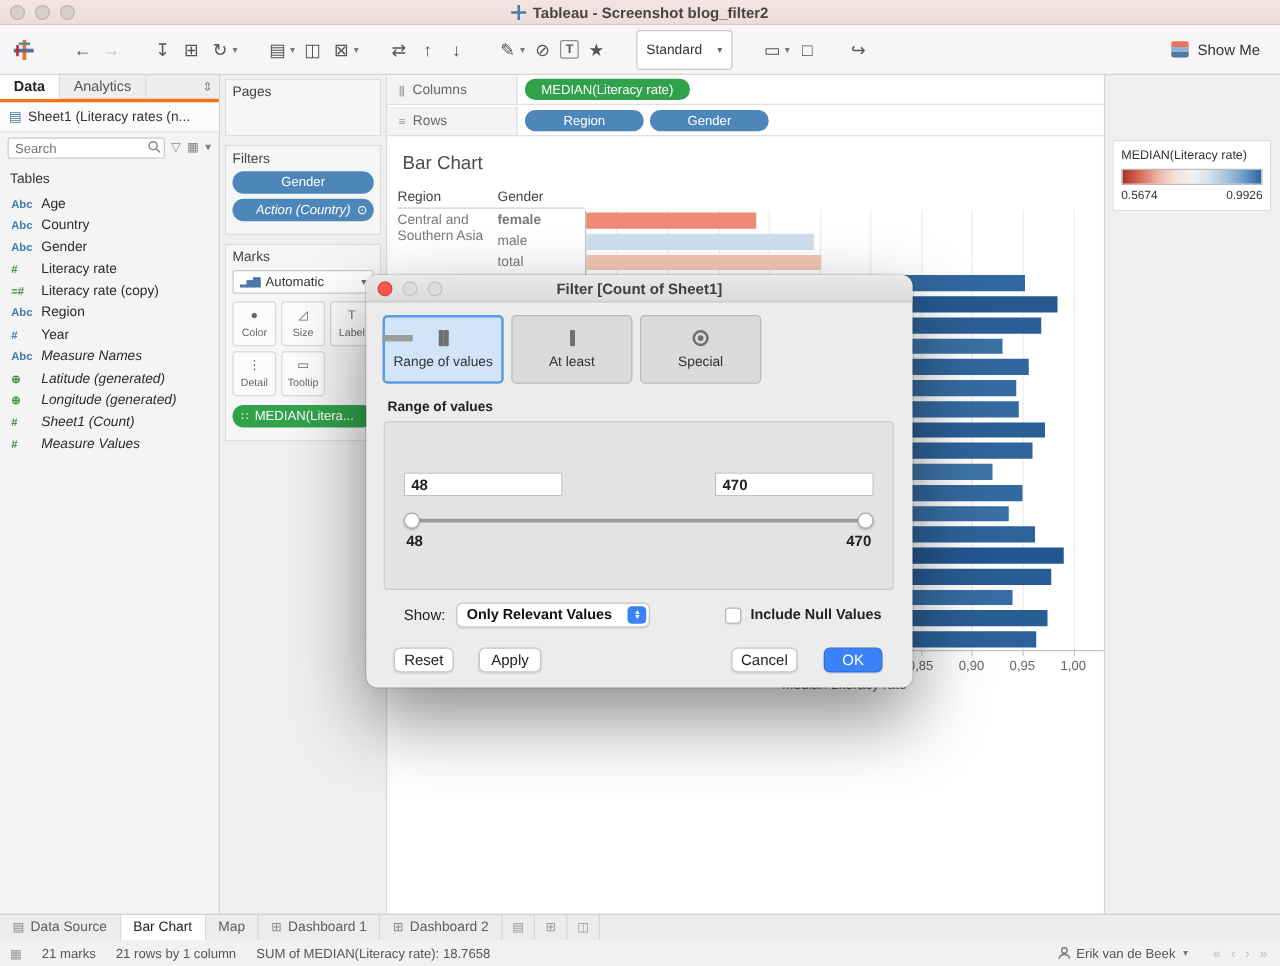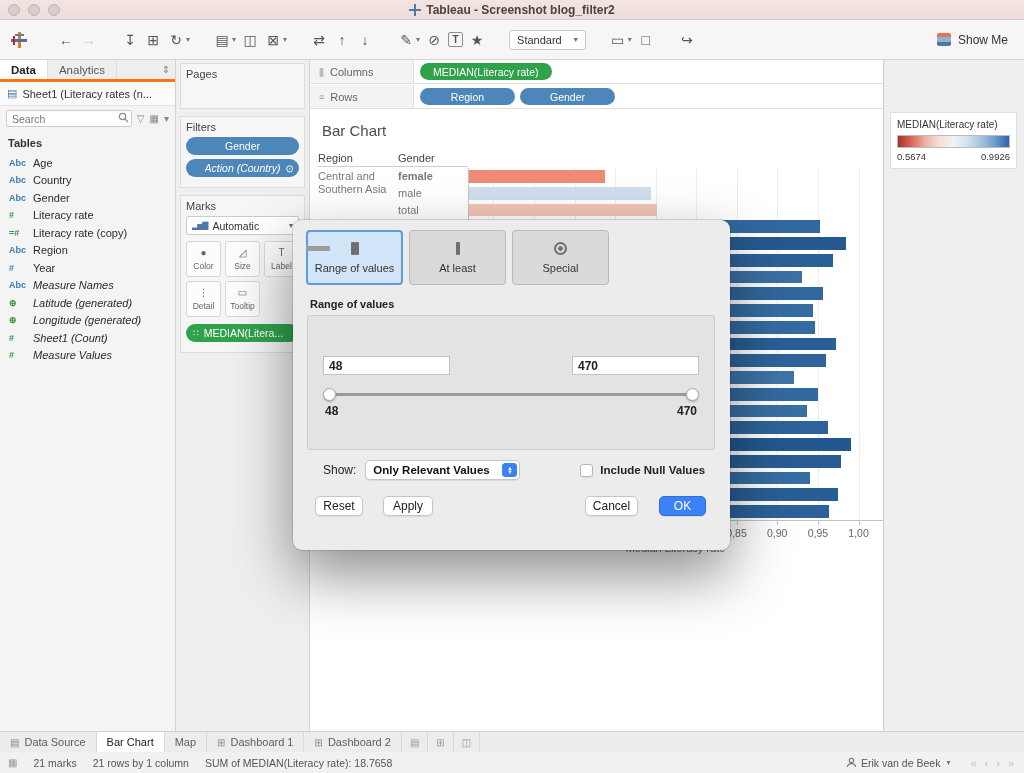--- a/index.html
+++ b/index.html
@@ -23,40 +23,40 @@
   .tlogo i { position:absolute; }
   .tlogo .v  { left:8px; top:1px;  width:3px;  height:16px; background:#e8762d; }
   .tlogo .h  { left:1px; top:8px;  width:16px; height:3px;  background:#5b6e96; }
   .tlogo .v2 { left:3px; top:5px;  width:2px;  height:9px;  background:#c72035; }
   .tlogo .h2 { left:5px; top:3px;  width:9px;  height:2px;  background:#59879b; }
   .tb-btn { min-width:18px; height:22px; display:flex; align-items:center; justify-content:center; font-size:14px; color:#555; }
   .tb-btn.disabled { color:#c4c4c4; }
   .tb-btn.boxed { border:1px solid #8f8f8f; border-radius:2px; font-size:10px; min-width:15px; height:15px; font-weight:bold; }
   .tb-caret { font-size:8px; color:#777; margin-left:-4px; }
   .tb-sep { width:13px; }
-  .tb-select { display:flex; align-items:center; gap:12px; border:1px solid #c9c7c7; background:#fff; border-radius:3px; height:20px; padding:0 7px; font-size:11px; color:#333; }
+  .tb-select { display:flex; align-items:center; gap:12px; border:1px solid #c9c7c7; background:#fff; border-radius:3px; height:32px; padding:0 7px; font-size:11px; color:#333; }
   .tb-select .caret { font-size:8px; color:#666; }
   .showme { display:flex; align-items:center; gap:7px; padding-right:16px; font-size:12px; color:#333; }
   .showme-icon { width:14px; height:13px; border-radius:2px; background:linear-gradient(180deg,#e8735a 0 34%,#8fb3d4 34% 67%,#4e79a7 67% 100%); }
 
   
   .sidebar { position:absolute; top:60px; left:0; width:176px; bottom:42px; background:#f5f4f4; border-right:1px solid #d4d2d2; }
   .side-tabs { display:flex; height:22px; border-bottom:3px solid #f97316; background:#efeeee; font-size:11.5px; }
   .side-tab { padding:0 11px; display:flex; align-items:center; color:#555; border-right:1px solid #ddd; }
   .side-tab.active { background:#fff; color:#222; font-weight:bold; }
   .side-tabs-spacer { flex:1; }
   .pane-icon { width:18px; display:flex; align-items:center; justify-content:center; color:#888; font-size:10px; }
   .ds-row { height:24px; display:flex; align-items:center; gap:5px; padding:0 7px; font-size:11px; color:#333; border-bottom:1px solid #e6e4e4; background:#fbfbfb; white-space:nowrap; overflow:hidden; }
   .ds-icon { color:#4e79a7; font-size:11px; }
   .search-row { height:24px; display:flex; align-items:center; gap:5px; padding:0 6px; }
   .search-box { position:relative; flex:1; }
   .search-input { width:100%; height:17px; border:1px solid #ccc; border-radius:2px; font-size:10.5px; padding:0 16px 0 5px; background:#fff; color:#333; font-family:inherit; }
   .search-svg { position:absolute; right:3px; top:3px; }
   .mini-icon { font-size:10px; color:#888; }
-  .tables-header { font-size:11px; font-weight:bold; color:#333; padding:7px 8px 5px; }
+  .tables-header { font-size:11px; font-weight:normal; color:#333; padding:7px 8px 5px; }
   .field-row { height:17.5px; display:flex; align-items:center; padding:0 4px 0 9px; font-size:11px; color:#2b2b2b; white-space:nowrap; overflow:hidden; }
   .f-icon { width:24px; font-size:9px; font-weight:bold; flex:none; }
   .f-icon.blue { color:#3f7cb0; } .f-icon.green { color:#3e9142; }
   .f-label { overflow:hidden; text-overflow:ellipsis; }
   .f-label.it { font-style:italic; }
 
   
   .cards { position:absolute; top:60px; left:176px; width:134px; bottom:42px; background:#f0efef; border-right:1px solid #d4d2d2; padding:3px 4px; }
   .card { background:#f7f6f6; border:1px solid #ddd; margin-bottom:7px; padding:4px 5px 6px; }
   .card-header { font-size:11px; color:#444; margin-bottom:4px; }
@@ -487,20 +487,28 @@
       <span class="sb-nav" id="sb-nav">
           <span>«</span>
           <span>‹</span>
           <span>›</span>
           <span>»</span>
         </span>
     </div>
   </div>
 
   <div class="dialog">
+    <div class="dlg-titlebar">
+      <div class="dlg-dots">
+        <span class="d-dot red"></span>
+        <span class="d-dot gray"></span>
+        <span class="d-dot gray"></span>
+      </div>
+      <span class="dlg-title">Filter [Count of Sheet1]</span>
+    </div>
     <div class="dlg-body">
       <div class="mode-row" id="mode-row">
           <div class="mode-btn selected">
             <div class="mode-icon">
               <i class="cap"></i>
               <i class="bar"></i>
               <i class="cap"></i>
             </div>
             <div class="mode-label">Range of values</div>
           </div>

